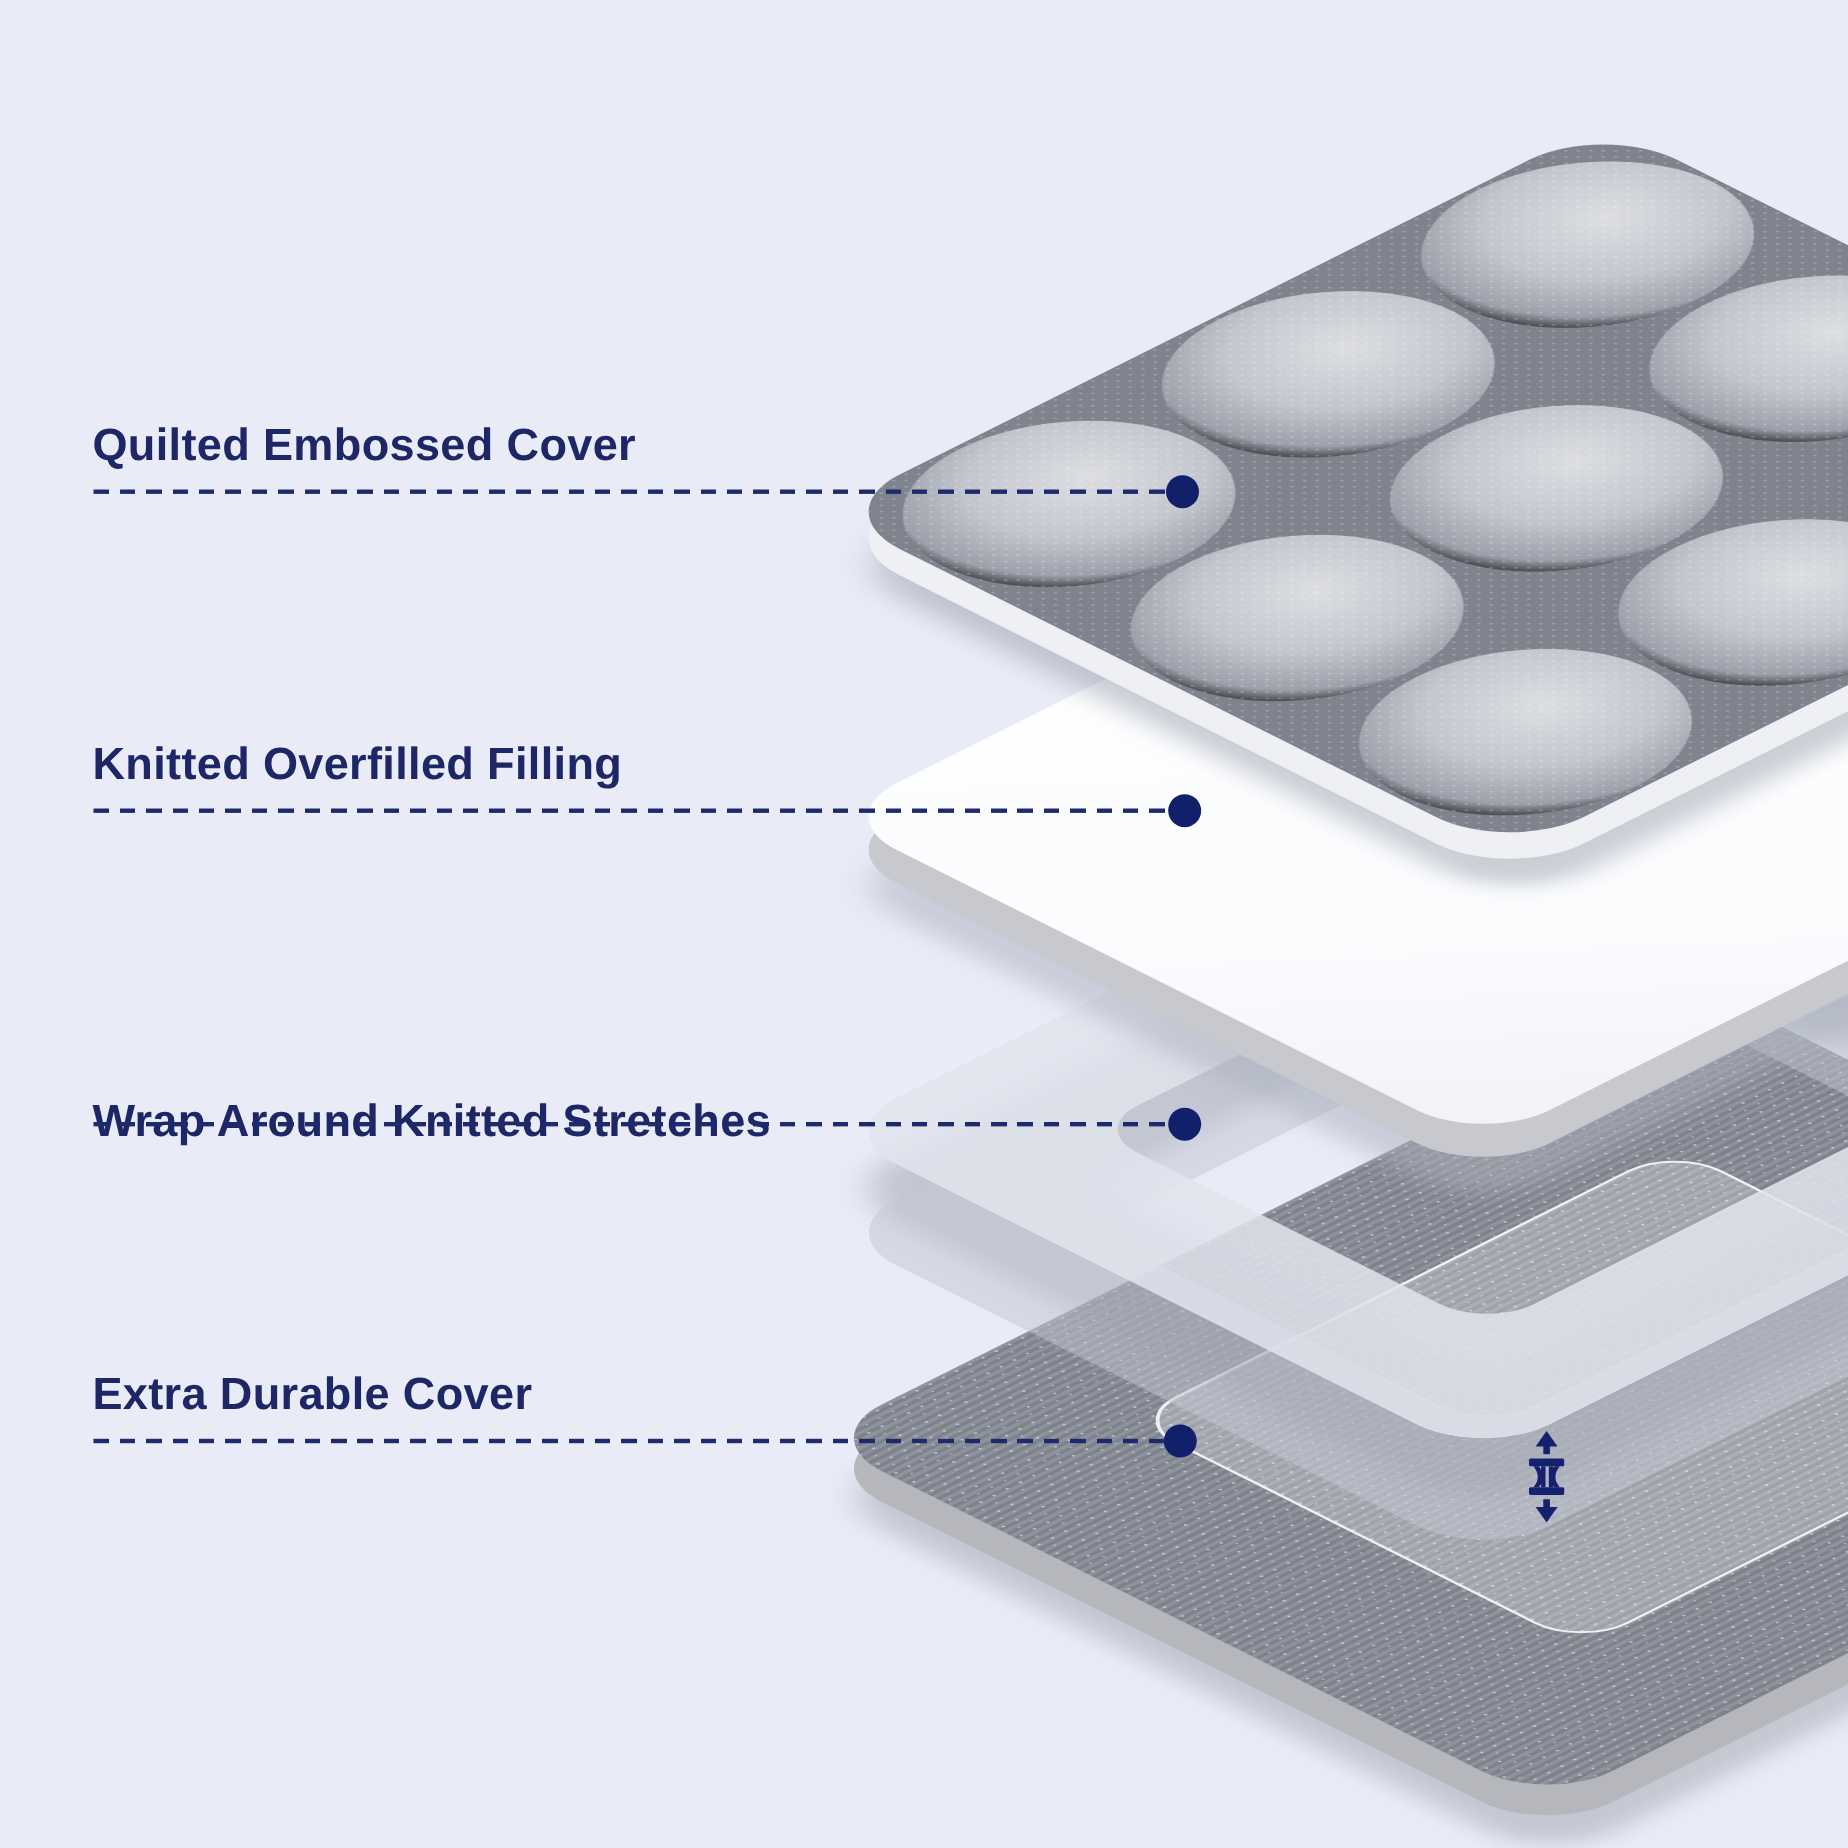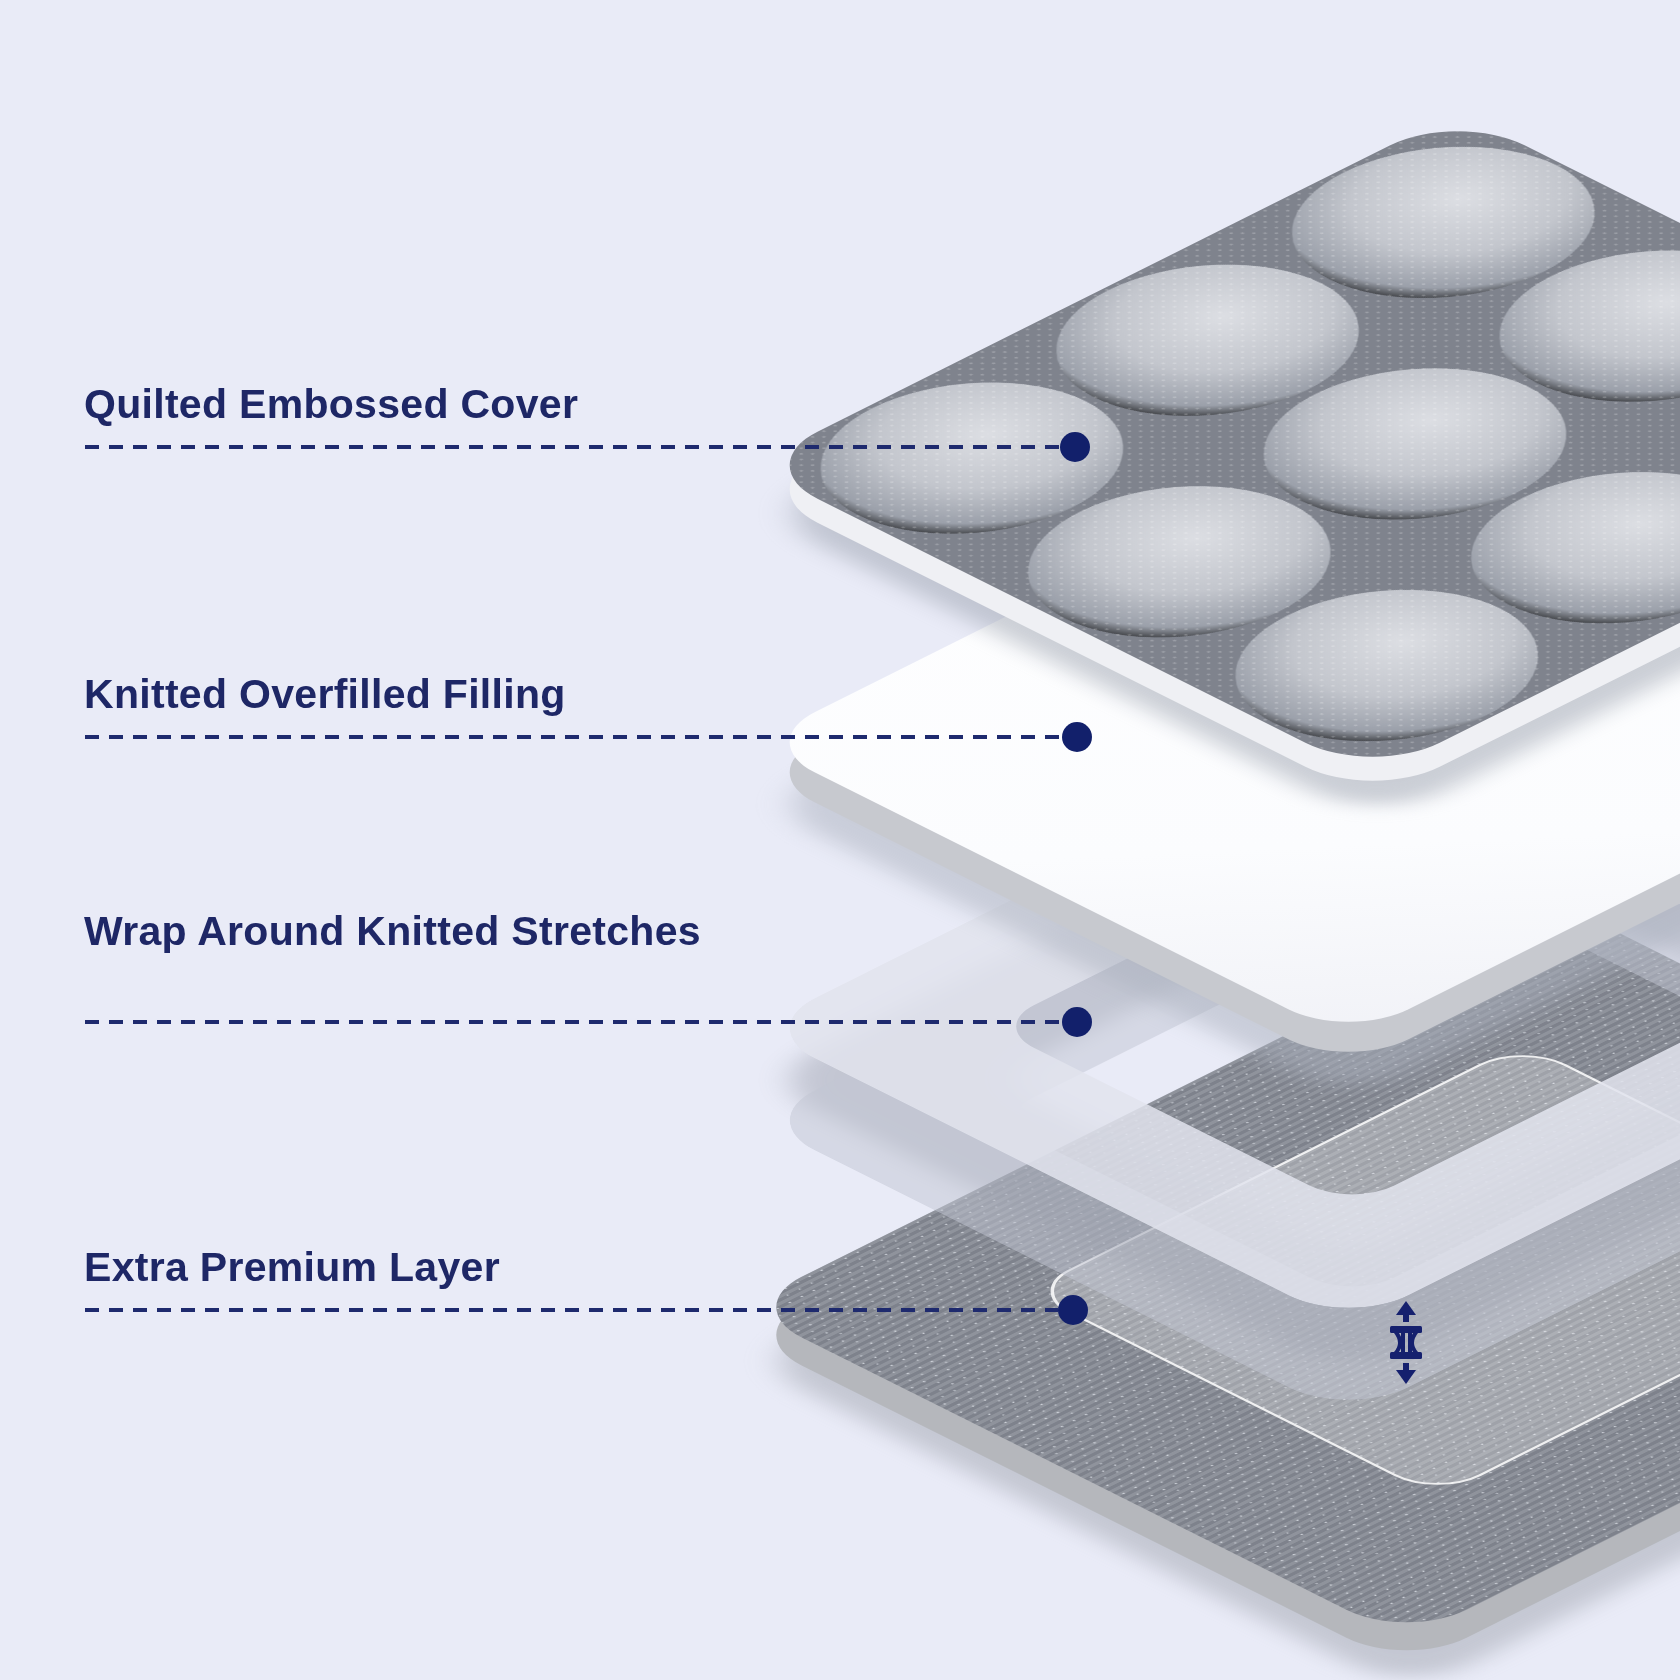--- a/index.html
+++ b/index.html
@@ -148,25 +148,25 @@
   </div>
   <div class="leader-line" style="left:85px;top:445px;width:977px"></div>
   <div class="leader-dot" style="left:1060px;top:432px"></div>
 
   <div class="callout" style="top:671px">
     <h2>Knitted Overfilled Filling</h2>
   </div>
   <div class="leader-line" style="left:85px;top:735px;width:977px"></div>
   <div class="leader-dot" style="left:1062px;top:722px"></div>
 
-  <div class="callout" style="top:908px">
+  <div class="callout" style="top:996px">
     <h2>Wrap Around Knitted Stretches</h2>
   </div>
   <div class="leader-line" style="left:85px;top:1020px;width:977px"></div>
   <div class="leader-dot" style="left:1062px;top:1007px"></div>
 
   <div class="callout" style="top:1244px">
-    <h2>Extra Premium Layer</h2>
+    <h2>Extra Durable Cover</h2>
   </div>
   <div class="leader-line" style="left:85px;top:1308px;width:973px"></div>
   <div class="leader-dot" style="left:1058px;top:1295px"></div>
 
 </div>
 
 </body></html>

